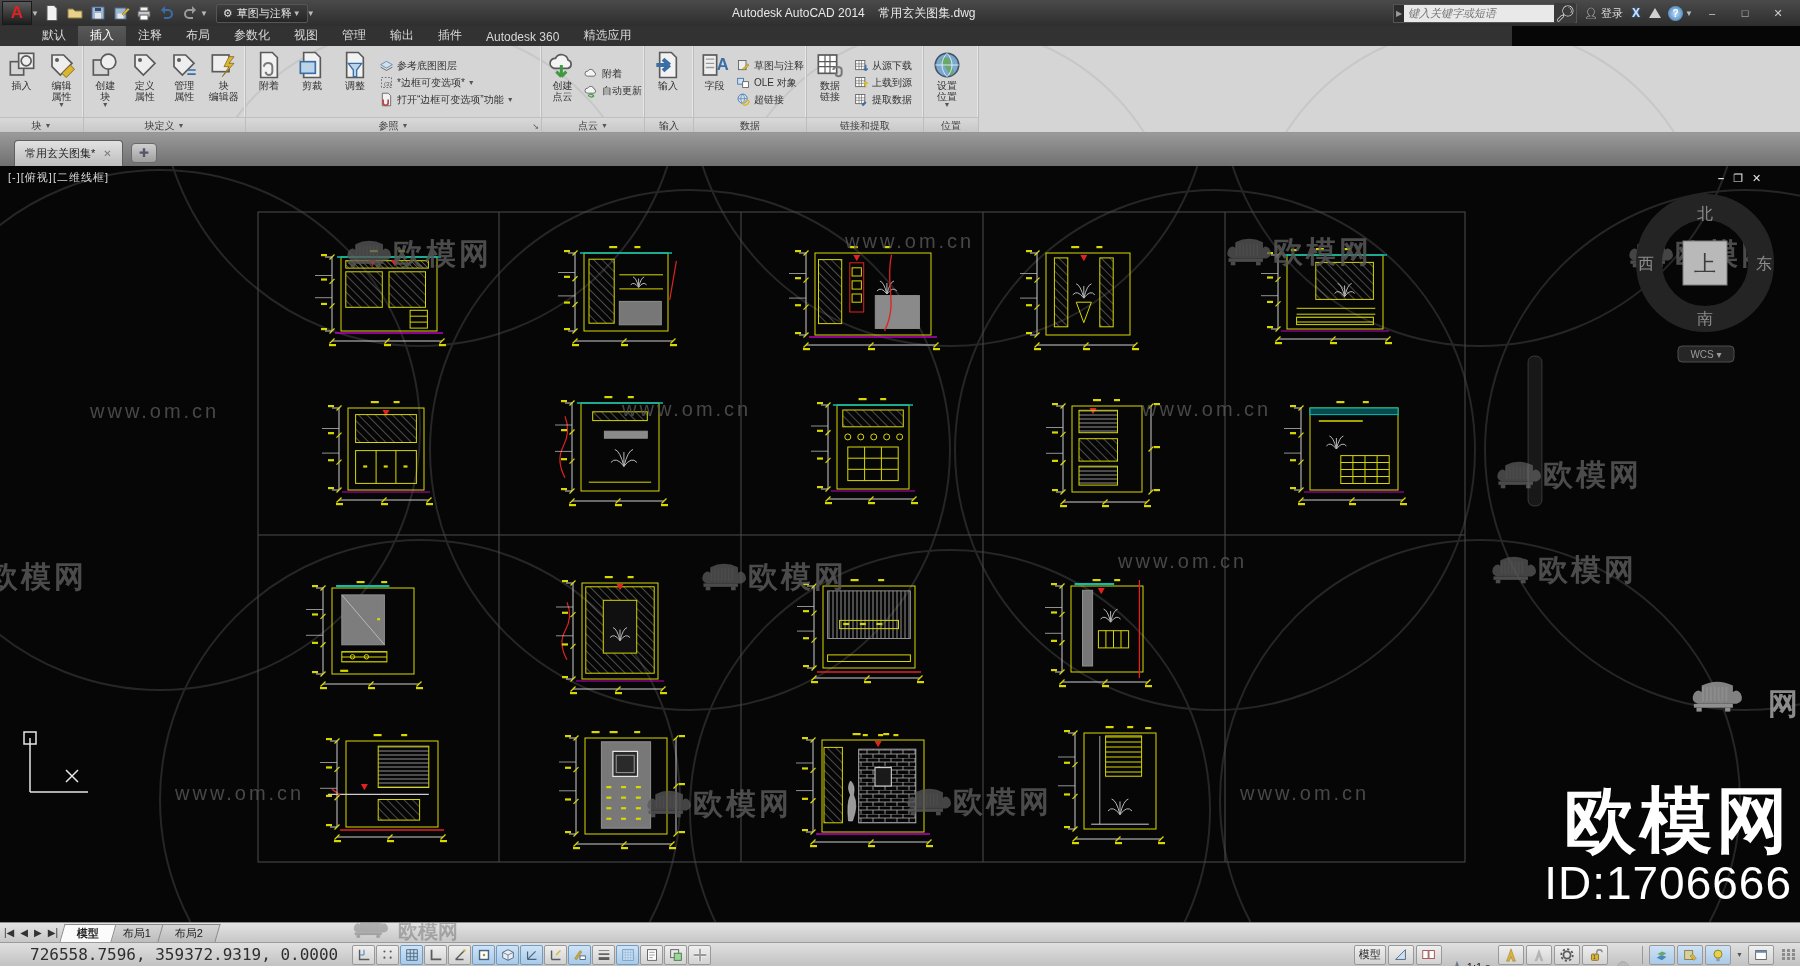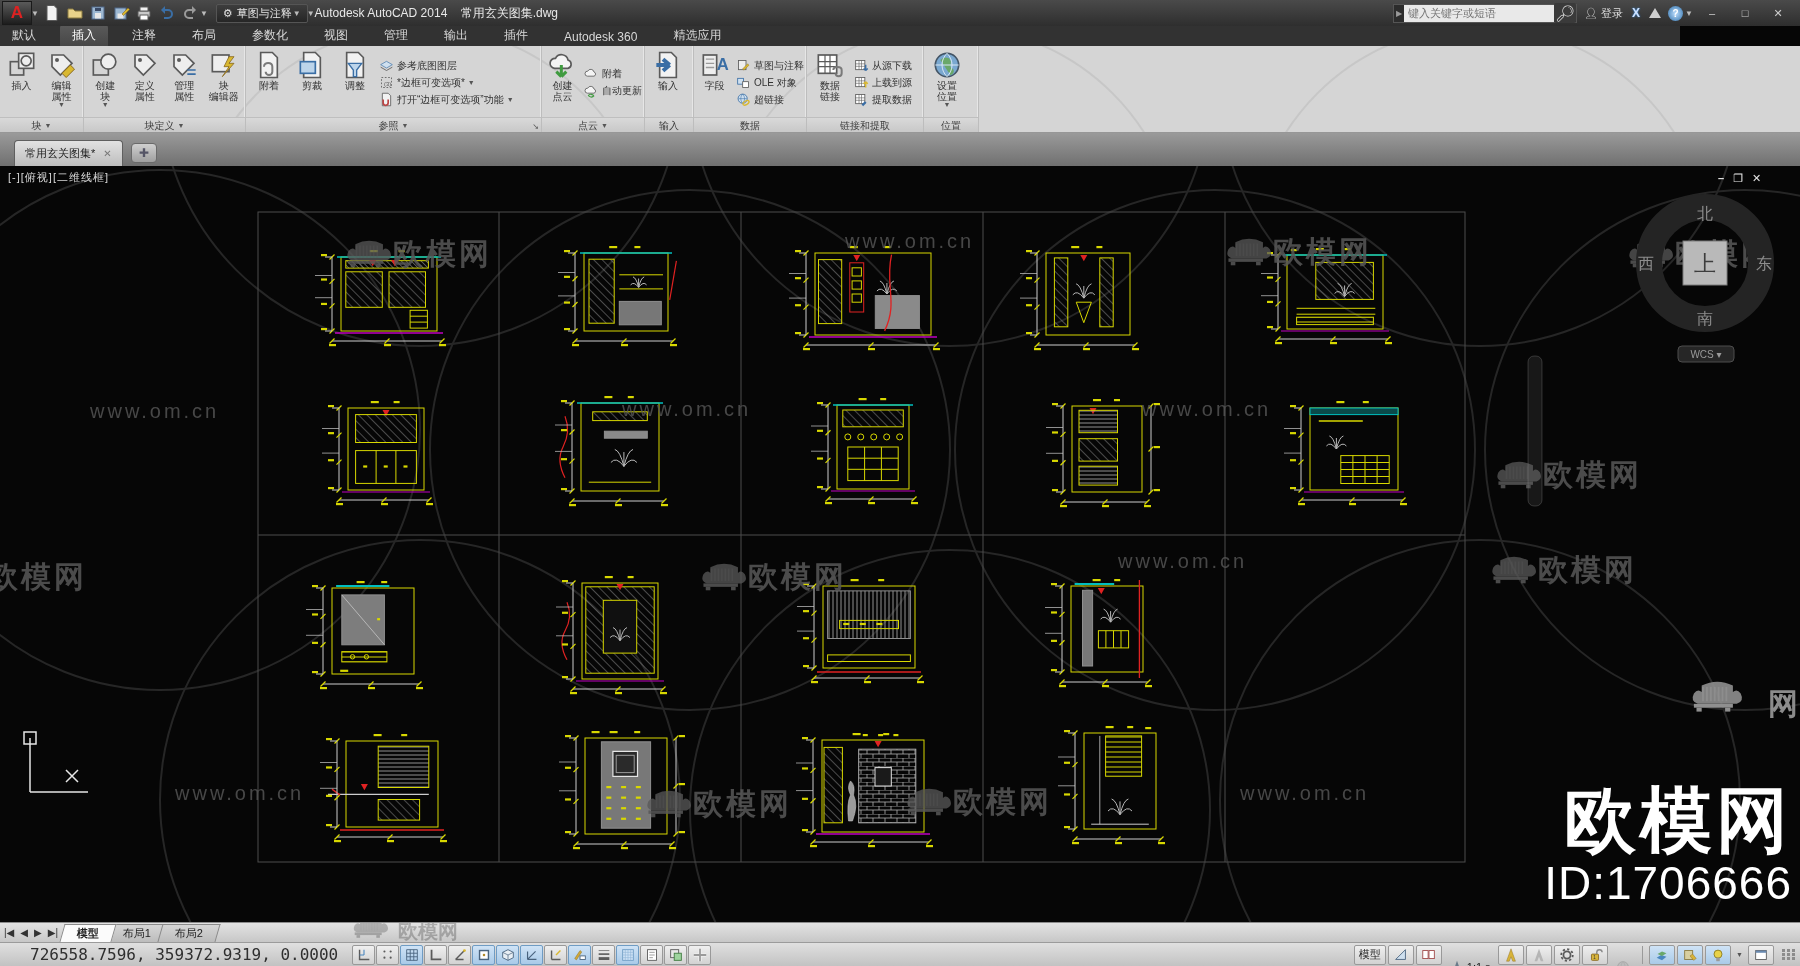--- a/index.html
+++ b/index.html
@@ -9,34 +9,34 @@
   
   .titlebar{position:absolute;left:0;top:0;width:1800px;height:26px;
     background:linear-gradient(#4a4a4a,#2e2e2e);display:flex;align-items:center;color:#ddd;overflow:hidden;}
   .qat{display:flex;align-items:center;gap:2px;padding-left:2px;}
   .applogo{width:30px;height:24px;background:linear-gradient(#5a5a5a,#1d1d1d);border:1px solid #1a1a1a;
     display:flex;align-items:center;justify-content:center;color:#d22;font-weight:bold;font-size:17px;}
   .qbtn{width:22px;height:20px;display:flex;align-items:center;justify-content:center;border-radius:2px;}
   .qcaret{color:#bbb;font-size:8px;margin-left:-3px;}
   .wscombo{display:flex;align-items:center;gap:4px;background:linear-gradient(#3d3d3d,#262626);
     border:1px solid #555;border-radius:2px;height:19px;padding:0 6px;font-size:11px;color:#e3e3e3;margin-left:6px;}
-  .titlecenter{flex:1;font-size:12px;color:#e8e8e8;white-space:nowrap;}
+  .titlecenter{flex:1;text-align:center;font-size:12px;color:#e8e8e8;white-space:nowrap;}
   .titleright{display:flex;align-items:center;gap:5px;padding-right:8px;}
   .searchwrap{display:flex;align-items:center;background:#2c2c2c;border:1px solid #555;height:19px;}
   .searchflyout{color:#999;font-size:8px;padding:0 2px;}
-  .search{width:150px;height:17px;border:0;background:#e9e9e9;font-size:11px;color:#777;padding:0 4px;}
+  .search{width:150px;height:17px;border:0;background:#e9e9e9;font-style:italic;font-size:11px;color:#777;padding:0 4px;}
   .tbtn{display:flex;align-items:center;gap:3px;color:#ddd;font-size:11px;padding:0 2px;}
   .winbtn{width:28px;height:18px;display:flex;align-items:center;justify-content:center;color:#ccc;font-size:11px;}
   .helpcirc{width:15px;height:15px;border-radius:50%;background:radial-gradient(#bfe0ff,#2d6ea8);color:#fff;
     font-size:10px;font-weight:bold;display:flex;align-items:center;justify-content:center;}
   .xlogo{color:#cfe2ff;font-weight:bold;font-size:12px;text-shadow:0 0 2px #39f;}
   .a360tri{width:0;height:0;border-left:6px solid transparent;border-right:6px solid transparent;border-bottom:10px solid #cfcfcf;}
 
   
-  .tabrow{position:absolute;left:0;top:26px;width:1680px;height:20px;background:#323232;display:flex;align-items:flex-end;overflow:hidden;gap:12px;}
+  .tabrow{position:absolute;left:0;top:26px;width:1512px;height:20px;background:#323232;display:flex;align-items:flex-end;padding-left:30px;overflow:hidden;}
   .rtab{padding:2px 12px;font-size:12px;color:#d8d8d8;cursor:default;}
   .rtab.active{background:linear-gradient(#5a5a5a,#474747);color:#fff;border-radius:3px 3px 0 0;}
 
   
   .ribbon{position:absolute;left:0;top:46px;width:1800px;height:87px;background:#d5d5d5;border-bottom:1px solid #979797;overflow:hidden;}
   .ribbonarcs{position:absolute;left:0;top:0;pointer-events:none;}
   .panels{position:absolute;left:0;top:0;height:87px;display:flex;}
   .panel{height:87px;border-right:1px solid #bdbdbd;box-shadow:inset -1px 0 0 #e6e6e6;display:flex;flex-direction:column;position:relative;}
   .pbody{flex:1;display:flex;align-items:stretch;padding:2px 2px 0 2px;gap:1px;}
   .pbig{display:flex;flex-direction:column;align-items:center;justify-content:flex-start;width:42px;padding-top:2px;border-radius:2px;}

